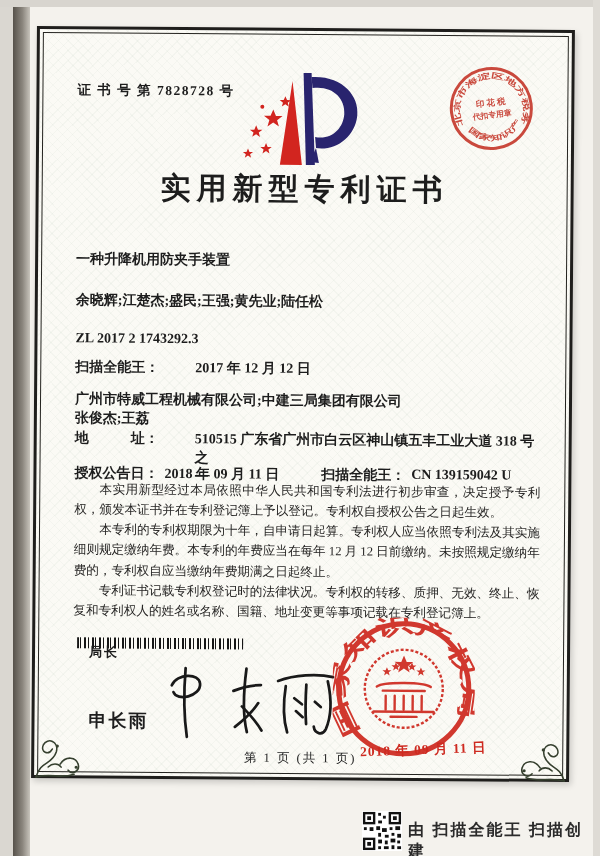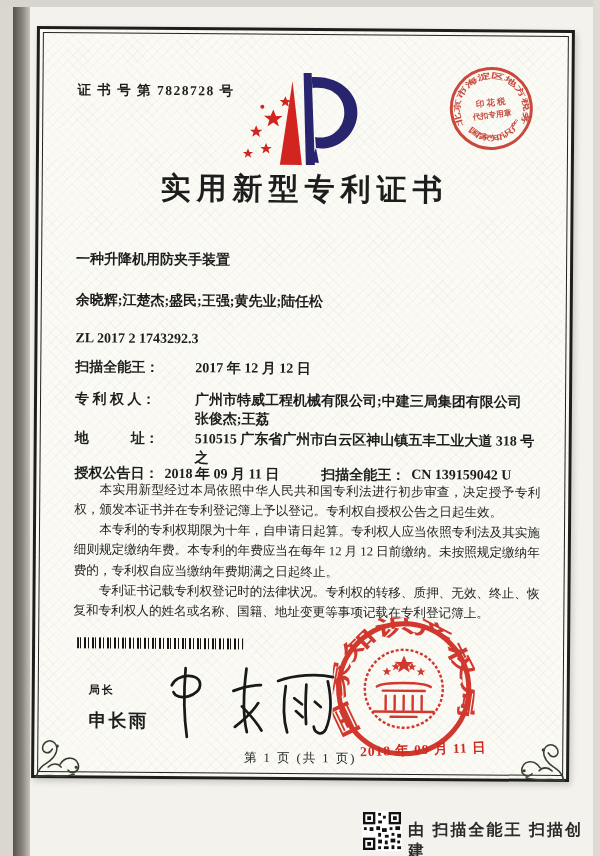--- a/index.html
+++ b/index.html
@@ -48,21 +48,21 @@
 
   .body-text{position:absolute;left:38px;right:28px;top:450px;font-size:12.6px;line-height:1.6;
     text-align:justify;color:#262524;}
   .body-text p{margin:0;text-indent:2em;}
 
   .barcode{position:absolute;left:42px;top:608px;width:166px;height:11px;
     background:repeating-linear-gradient(90deg,
       #151515 0 2px,#fbfaf5 2px 3px,#151515 3px 4px,#fbfaf5 4px 7px,
       #151515 7px 9px,#fbfaf5 9px 11px,#151515 11px 12px,#fbfaf5 12px 15px);}
 
-  .director-title{position:absolute;left:54px;top:653px;font-size:11px;font-weight:700;letter-spacing:2px;}
+  .director-title{position:absolute;left:54px;top:614px;font-size:13px;font-weight:700;letter-spacing:2px;}
   .director-name{position:absolute;left:54px;top:679px;font-size:18px;font-weight:700;letter-spacing:2px;}
   .signature{position:absolute;left:125px;top:628px;}
 
   .official-seal{position:absolute;left:298px;top:586px;opacity:.93;}
   .seal-date{position:absolute;left:300px;top:709px;width:178px;text-align:center;
     color:#ce2a20;font-size:13.5px;font-weight:700;letter-spacing:1px;transform:rotate(-2.5deg);}
 
   .page-footer{position:absolute;left:0;right:0;top:719px;text-align:center;font-size:12.5px;letter-spacing:2px;}
 
   .flourish{position:absolute;bottom:-6px;}
@@ -130,21 +130,20 @@
     <span class="fvalue">余晓辉;江楚杰;盛民;王强;黄先业;陆任松</span>
   </div>
   <div class="frow" style="top:299px">
     <span class="fvalue">ZL 2017 2 1743292.3</span>
   </div>
   <div class="frow" style="top:328px">
     <span class="flabel">扫描全能王：</span>
     <span class="fvalue">2017 年 12 月 12 日</span>
   </div>
   <div class="frow" style="top:360px">
-    <span class="flabel">专 利 权 人：</span>
     <span class="fvalue">
       <span class="vline">广州市特威工程机械有限公司;中建三局集团有限公司</span>
       <span class="vline">张俊杰;王荔</span>
     </span>
   </div>
   <div class="frow" style="top:399px">
     <span class="flabel">地　　　址：</span>
     <span class="fvalue">
       <span class="vline">510515 广东省广州市白云区神山镇五丰工业大道 318 号之</span>
       <span class="vline">一</span>

